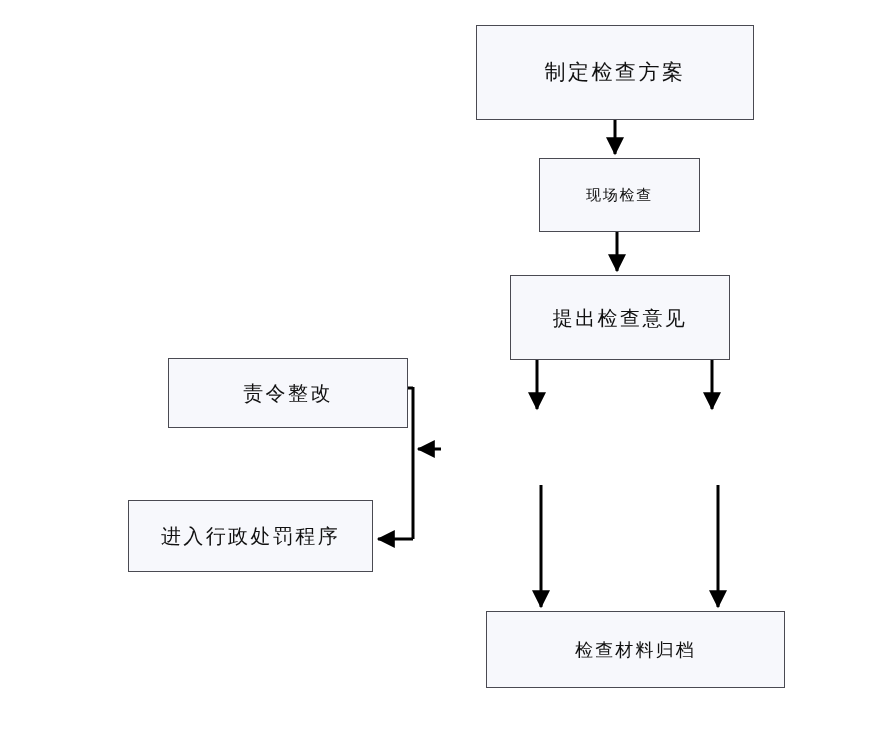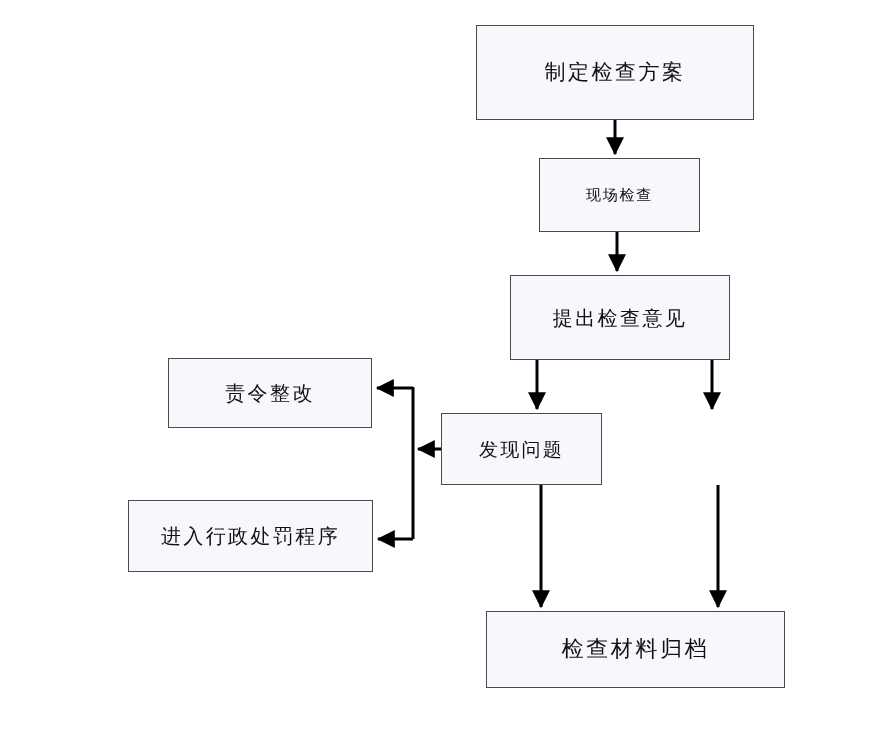--- a/index.html
+++ b/index.html
@@ -33,34 +33,34 @@
     font-family: "DejaVu Serif", "Liberation Serif", serif;
     color: #111111;
     letter-spacing: 0.12em;
     white-space: nowrap;
     line-height: 1.2;
   }
   
   .n-plan      { left: 476px; top: 25px;  width: 278px; height: 95px;  }
   .n-onsite    { left: 539px; top: 158px; width: 161px; height: 74px;  }
   .n-opinion   { left: 510px; top: 275px; width: 220px; height: 85px;  }
-  .n-rectify   { left: 168px; top: 358px; width: 204px; height: 70px;  }
+  .n-rectify   { left: 168px; top: 358px; width: 240px; height: 70px;  }
   .n-penalty   { left: 128px; top: 500px; width: 245px; height: 72px;  }
   .n-found     { left: 441px; top: 413px; width: 161px; height: 72px;  }
   .n-notfound  { left: 655px; top: 413px; width: 177px; height: 72px;  }
   .n-archive   { left: 486px; top: 611px; width: 299px; height: 77px;  }
 
   .n-plan .node-label     { font-size: 21px; }
   .n-onsite .node-label   { font-size: 15px; }
   .n-opinion .node-label  { font-size: 20px; }
   .n-rectify .node-label  { font-size: 20px; }
   .n-penalty .node-label  { font-size: 20px; }
   .n-found .node-label    { font-size: 19px; }
   .n-notfound .node-label { font-size: 19px; }
-  .n-archive .node-label  { font-size: 22px; }
+  .n-archive .node-label  { font-size: 18px; }
 
   #connector-layer {
     position: absolute;
     left: 0;
     top: 0;
     width: 869px;
     height: 737px;
     pointer-events: none;
   }
   #connector-layer line,
@@ -116,22 +116,19 @@
   </div>
 
   <div class="node n-rectify">
     <span class="node-label">责令整改</span>
   </div>
 
   <div class="node n-penalty">
     <span class="node-label">进入行政处罚程序</span>
   </div>
 
-  <div class="node n-found">
-    <span class="node-label">发现问题</span>
-  </div>
 
 
   <div class="node n-archive">
     <span class="node-label">检查材料归档</span>
   </div>
 
 </div>
 
 </body></html>

